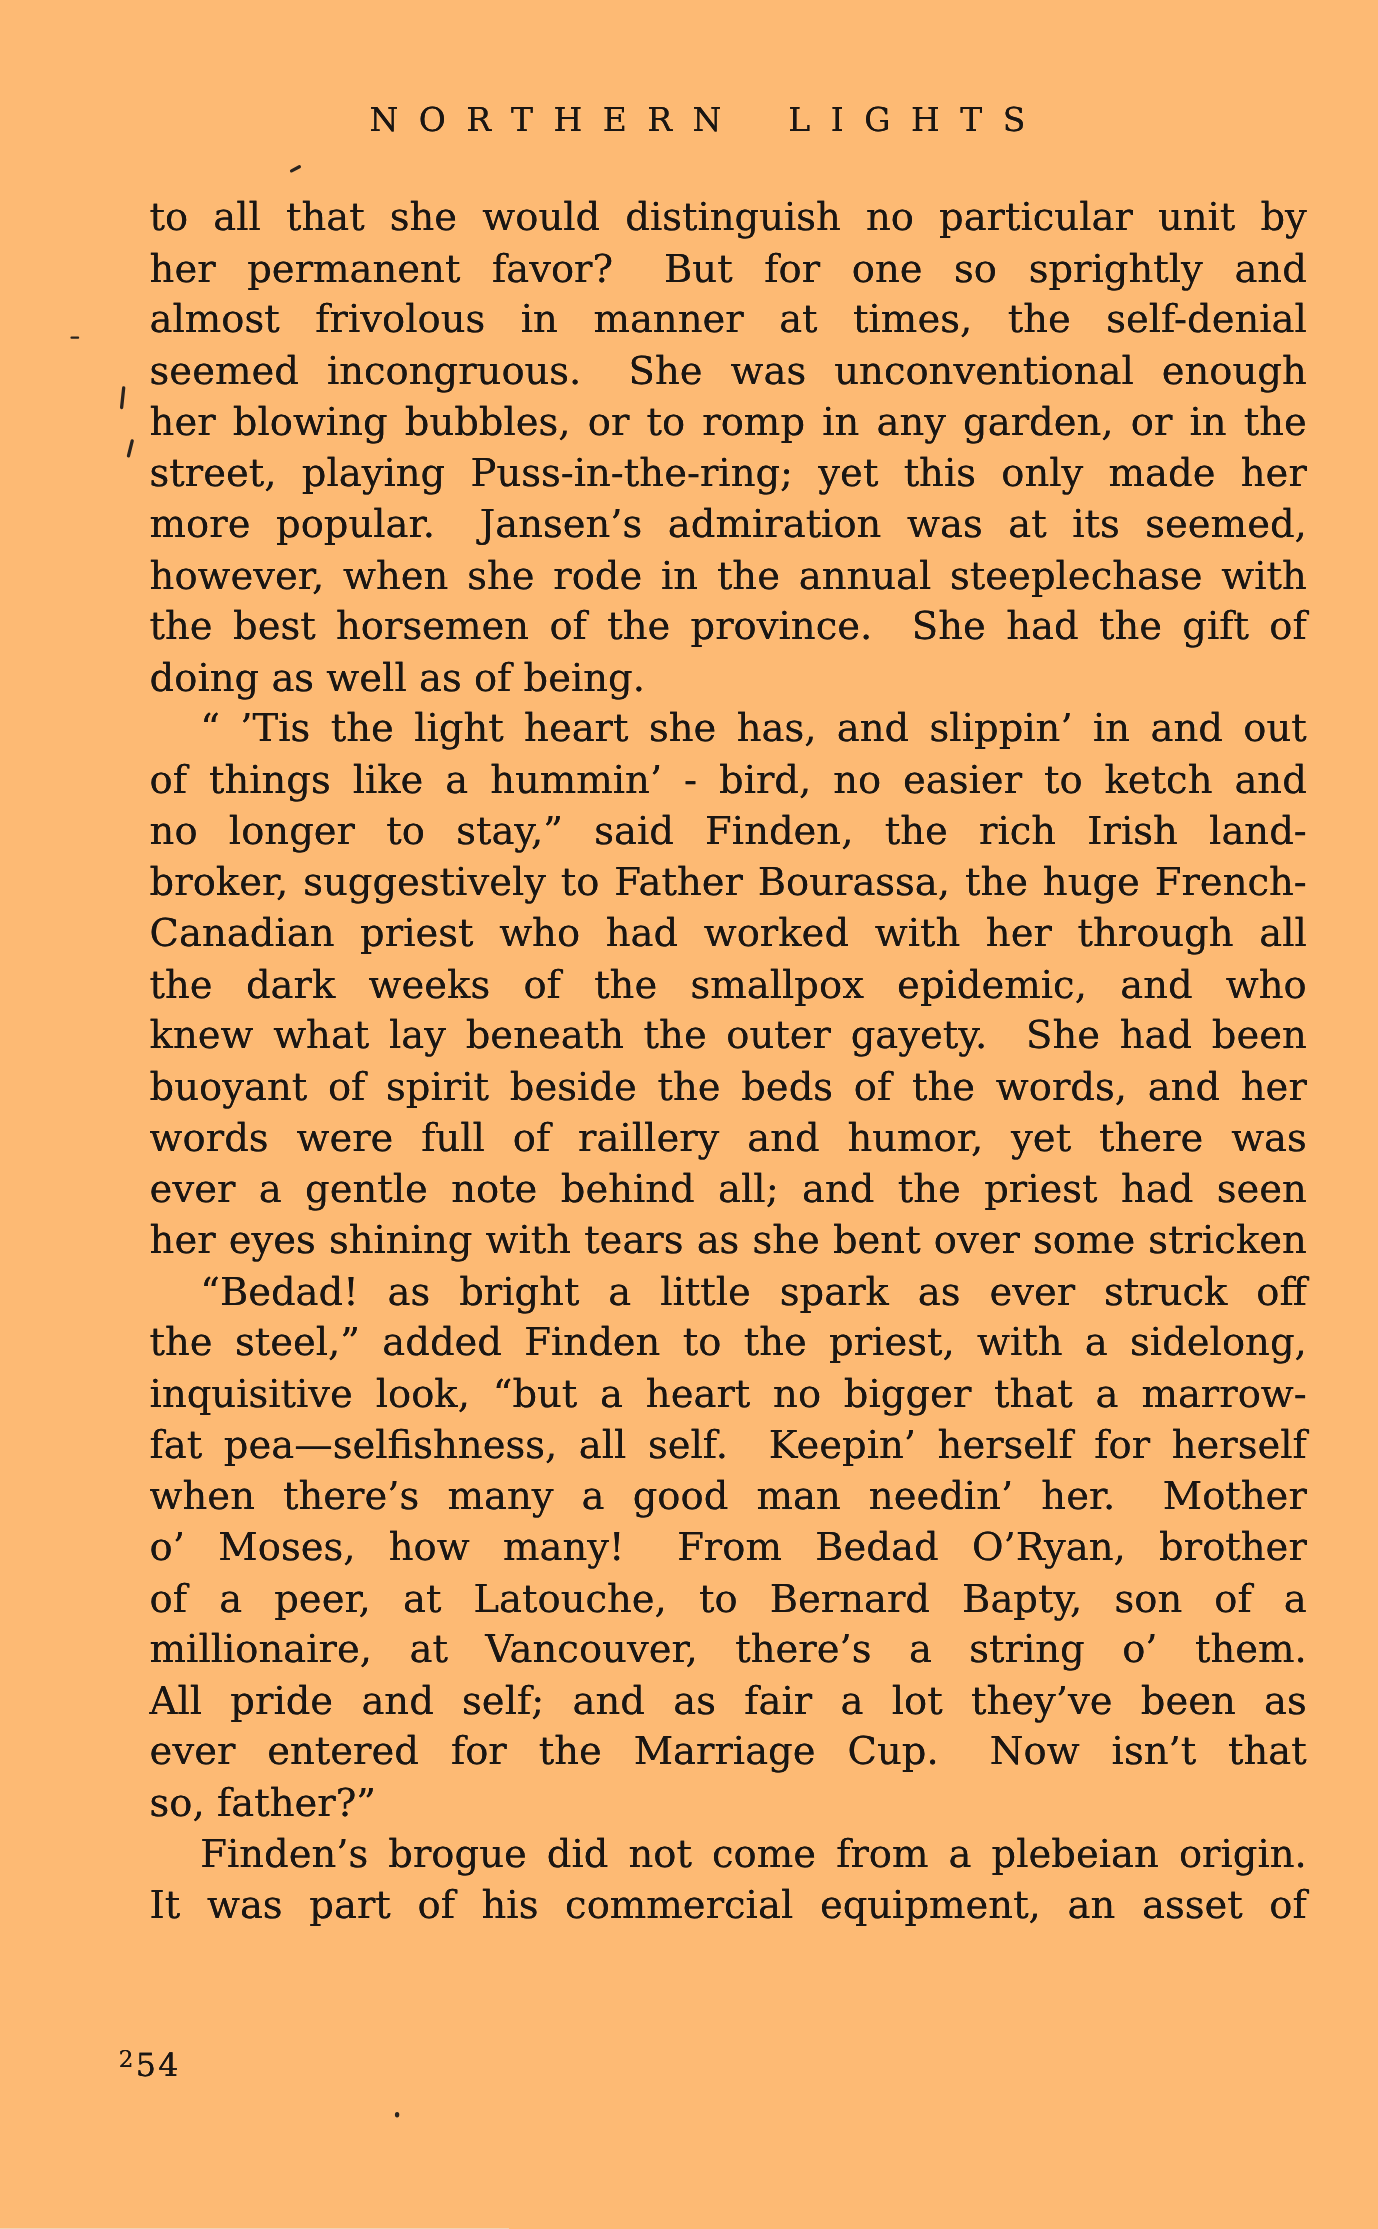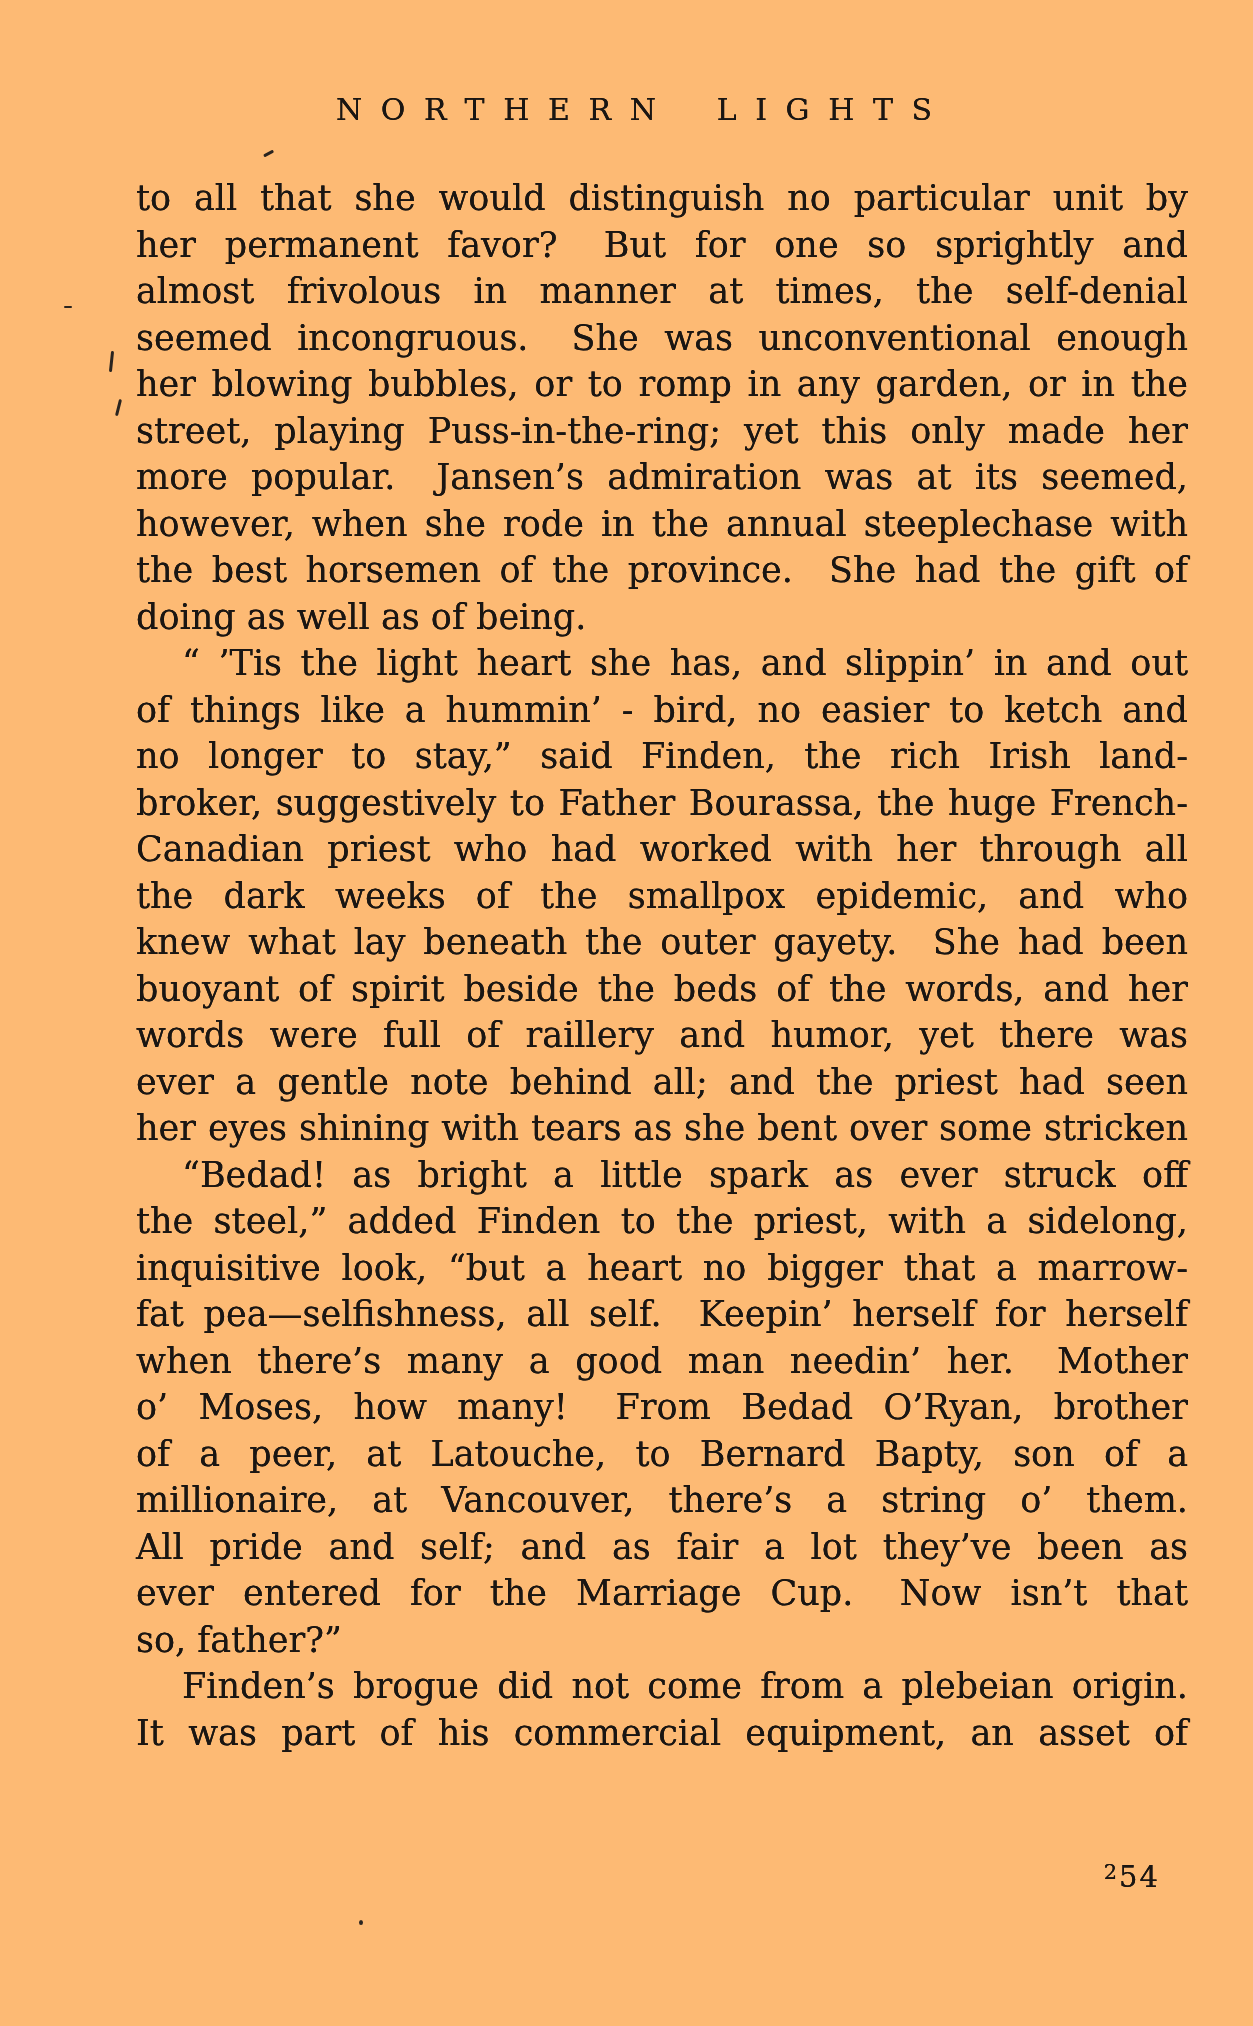--- a/index.html
+++ b/index.html
@@ -44,21 +44,21 @@
     text-align-last: left;
   }
   .line.indent-first {
     text-indent: 46px;
   }
   .page-number {
     position: absolute;
     top: 1857px;
     left: 108px;
     width: 1052px;
-    text-align: right;
+    text-align: left;
     font-size: 29px;
     line-height: 40px;
     letter-spacing: 2px;
   }
   .pn-small {
     font-size: 21px;
     position: relative;
     top: -8px;
   }
   .speck {

